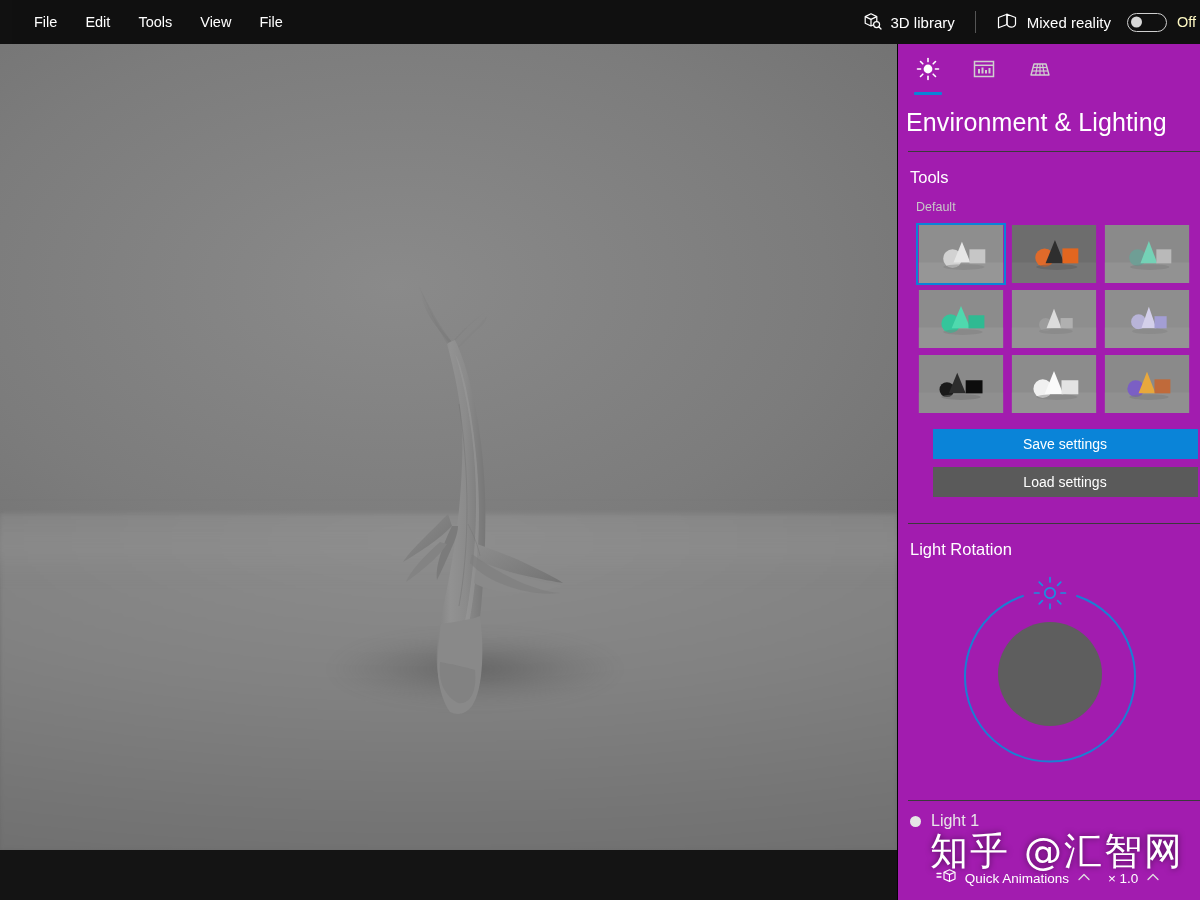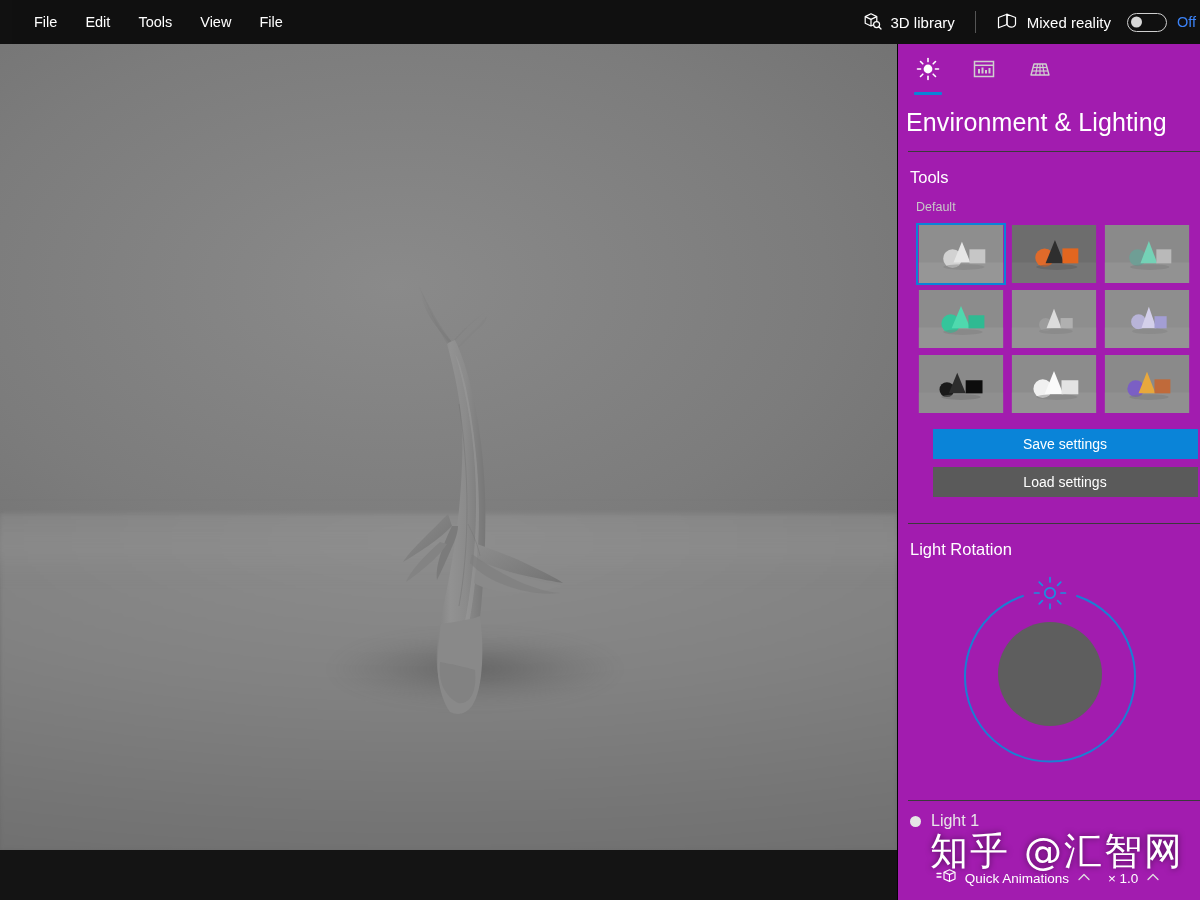--- a/index.html
+++ b/index.html
@@ -35,21 +35,21 @@
     width: 1px; height: 22px; background: #555555; margin: 0 10px;
   }
   .toggle-track {
     width: 40px; height: 19px; border: 1.4px solid #cfcfcf; border-radius: 10px;
     position: relative; margin: 0 10px 0 6px; background: transparent;
   }
   .toggle-knob {
     position: absolute; left: 3px; top: 50%; transform: translateY(-50%);
     width: 11px; height: 11px; border-radius: 50%; background: #d8d8d8;
   }
-  .toggle-label { color: #3b82f6; font-size: 14.5px; }
+  .toggle-label { color: #fef9c3; font-size: 14.5px; }
 
   
   .viewport {
     position: absolute; left: 0; top: 44px; width: 897px; height: 806px;
     overflow: hidden;
     background:
       radial-gradient(115% 78% at 44% 30%, #8a8a8a 0%, #7c7c7c 42%, #6f6f6f 72%, #696969 100%);
   }
   .vp-floor {
     position: absolute; left: 0; right: 0; top: 470px; bottom: 0;

